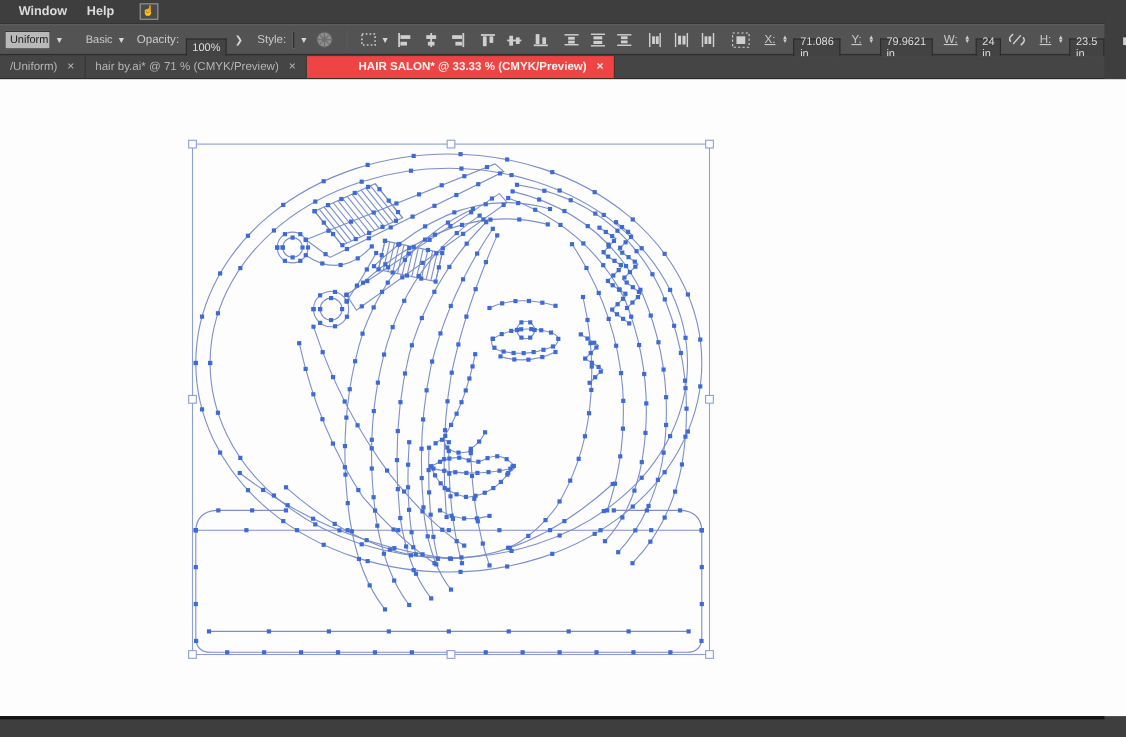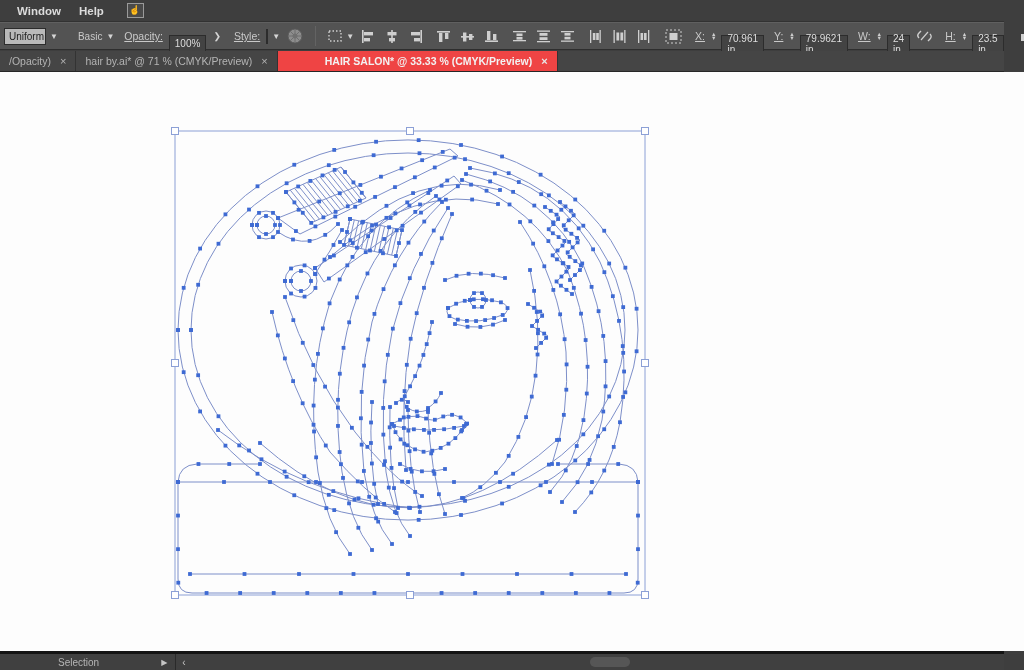--- a/index.html
+++ b/index.html
@@ -13,21 +13,21 @@
     border-bottom:1px solid #323232; }
   .menu-item { color:#dcdcdc; font-size:11.5px; font-weight:bold; padding:0 9px; cursor:default; }
   .appicon { width:17px; height:15px; margin-left:14px; border:1px solid #9a9a9a;
     background:#4a4a4a; display:flex; align-items:center; justify-content:center;
     color:#d0d0d0; font-size:9px; line-height:1; }
 
   
   .controlbar { position:absolute; top:22px; left:0; right:0; height:28px;
     background:#535353; border-top:1px solid #606060; border-bottom:1px solid #2e2e2e;
     display:flex; align-items:center; padding:0 4px; gap:4px; color:#c9c9c9; font-size:10.5px; }
-  .ctl-label { color:#c9c9c9; text-decoration:underline; margin:0 2px 0 6px; }
+  .ctl-label { color:#c9c9c9; margin:0 2px 0 6px; }
   .plain-label { color:#c9c9c9; margin:0 1px 0 6px; text-decoration:underline; }
   .field { background:#434343; border:1px solid #2c2c2c; border-bottom-color:#5e5e5e;
     color:#dedede; height:17px; display:flex; align-items:center; padding:0 5px; font-size:10px;margin-top:15px; }
   .lightbox { background:#b9b9b9; color:#1d1d1d; border:1px solid #2c2c2c;
     height:17px; display:flex; align-items:center; padding:0 4px; font-size:10px; }
   .chev { width:14px; height:17px; display:flex; align-items:center; justify-content:center;
     color:#d5d5d5; font-size:8px; }
   .stroke-demo { width:48px; height:2px; background:#0c0c0c; margin:0 4px 0 8px; }
   .swatch { width:15px; height:15px; background:#ccd2d6; border:1px solid #2c2c2c; }
   .vsep { width:1px; height:20px; background:#414141; border-right:1px solid #636363; margin:0 5px; }
@@ -213,21 +213,21 @@
           <rect x="1" y="1" width="15" height="13" fill="none" stroke="#cfcfcf" stroke-dasharray="2,2"></rect>
           <rect x="4.5" y="4" width="8" height="7" fill="#cfcfcf"></rect>
         </svg>
     </div>
 
     <span class="plain-label">X:</span>
     <div class="stepper">
         <span>▲</span>
         <span>▼</span>
       </div>
-    <div class="field" style="width:52px">70.961 in</div>
+    <div class="field" style="width:52px">71.086 in</div>
 
     <span class="plain-label">Y:</span>
     <div class="stepper">
         <span>▲</span>
         <span>▼</span>
       </div>
     <div class="field" style="width:58px">79.9621 in</div>
 
     <span class="plain-label">W:</span>
     <div class="stepper">
@@ -256,21 +256,21 @@
           <rect x="2" y="5" width="8" height="7" fill="#cfcfcf"></rect>
           <rect x="8" y="2" width="8" height="7" fill="none" stroke="#cfcfcf" stroke-width="1.3"></rect>
           <path d="M11 11l4 3v-3z" fill="#cfcfcf"></path>
         </svg>
     </div>
 
   </div>
 
   <div class="tabbar">
     <div class="tab">
-      <span>/Opacity)</span>
+      <span>/Uniform)</span>
       <span class="close">×</span>
     </div>
     <div class="tab">
       <span>hair by.ai* @ 71 % (CMYK/Preview)</span>
       <span class="close">×</span>
     </div>
     <div class="tab active">
       <span>HAIR SALON* @ 33.33 % (CMYK/Preview)</span>
       <span class="close">×</span>
     </div>
@@ -926,23 +926,14 @@
           <rect x="171.5" y="287.5" width="7" height="7"></rect>
           <rect x="641.5" y="287.5" width="7" height="7"></rect>
           <rect x="171.5" y="519.5" width="7" height="7"></rect>
           <rect x="406.5" y="519.5" width="7" height="7"></rect>
           <rect x="641.5" y="519.5" width="7" height="7"></rect>
         </g>
     </svg>
   </div>
 
   <div class="statusdivider"></div>
-  <div class="statusbar">
-    <span class="status-tool">Selection</span>
-    <span class="status-flyout">▶</span>
-    <div class="status-sep"></div>
-    <span class="scroll-left">‹</span>
-    <div class="scroll-track">
-      <div class="scroll-thumb"></div>
-    </div>
-  </div>
 
 </div>
 
 </body></html>

